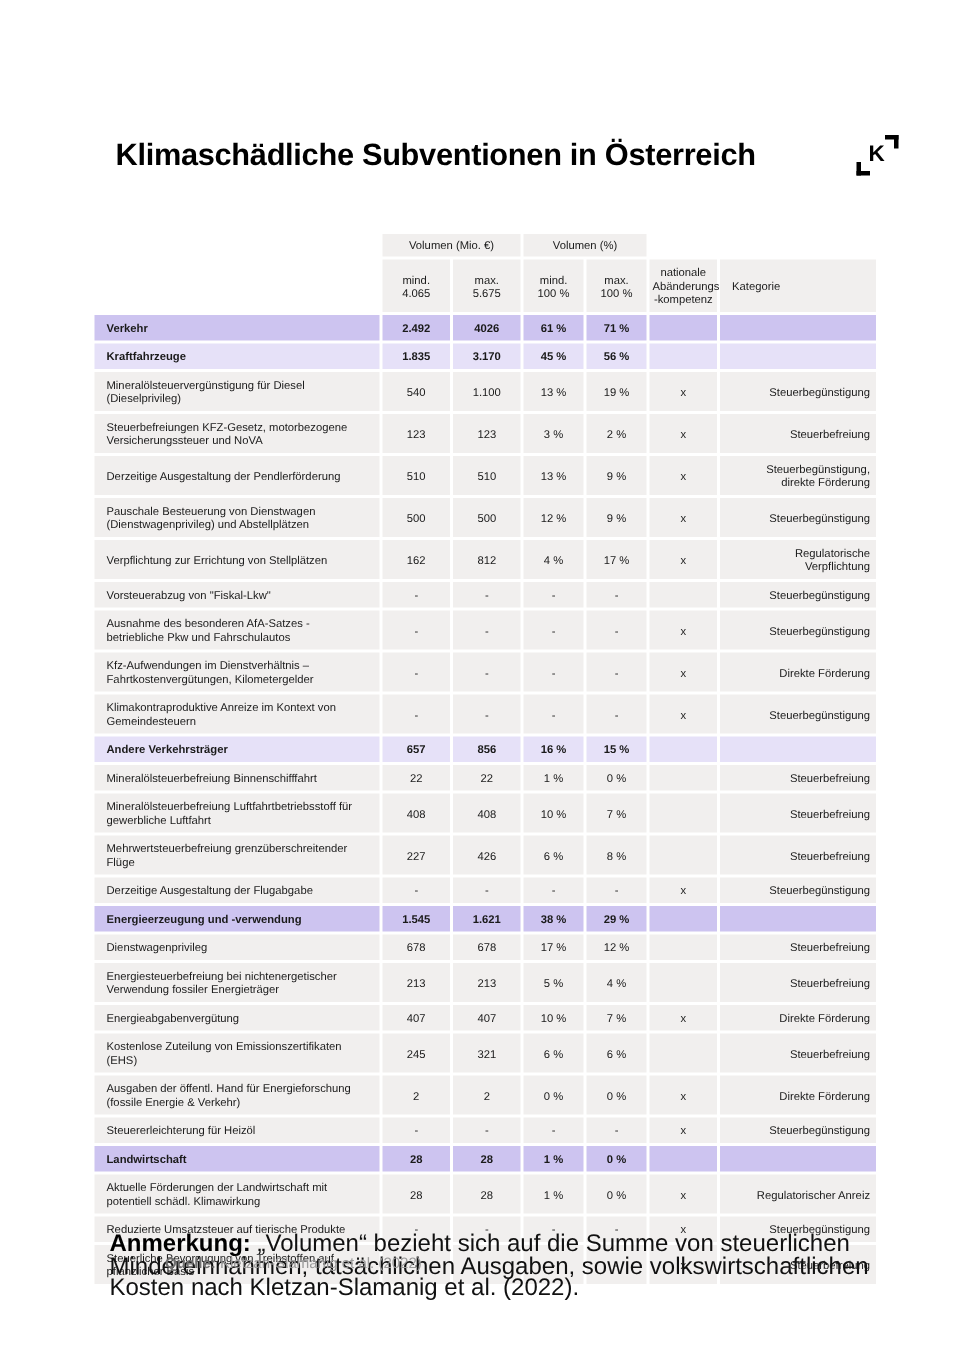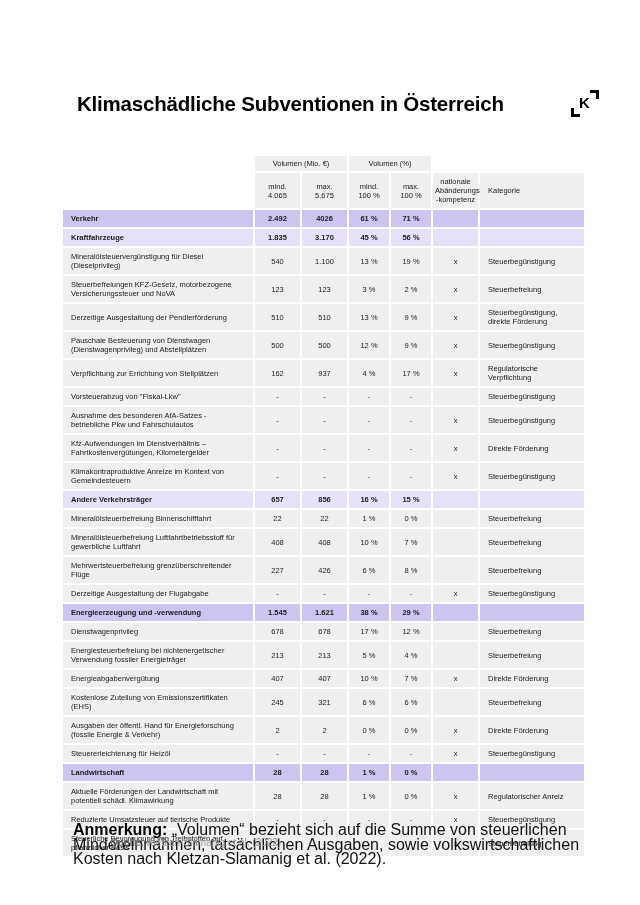--- a/index.html
+++ b/index.html
@@ -45,21 +45,21 @@
   }
   thead .sub-h {
     background:var(--row-bg); text-align:center; padding:4px 2px;
     white-space:pre-line;
   }
   thead .sub-h.kat-h { text-align:left; padding-left:8px; }
 
   tbody td, tbody th { background:var(--row-bg); padding:4px 4px; }
   tbody th.name { text-align:left; padding-left:8px; padding-right:10px; }
   tbody td.c   { text-align:center; }
-  tbody td.kat { text-align:left; padding-left:8px; }
+  tbody td.kat { text-align:right; padding-left:8px; }
   tr.section th, tr.section td { background:var(--section-bg); font-weight:bold; }
   tr.subsection th, tr.subsection td { background:var(--subsection-bg); font-weight:bold; }
 
   .note {
     position:absolute; left:73px; top:823px; width:517px;
     font-size:16px; line-height:14.5px; color:#111;
   }
   .note .lbl { font-weight:bold; color:#000; }
   .source {
     position:absolute; left:63px; top:837px; width:517px;
@@ -164,21 +164,21 @@
           <td class="c">500</td>
           <td class="c">500</td>
           <td class="c">12 %</td>
           <td class="c">9 %</td>
           <td class="c">x</td>
           <td class="kat">Steuerbegünstigung</td>
         </tr>
         <tr class="item">
           <th class="name">Verpflichtung zur Errichtung von Stellplätzen</th>
           <td class="c">162</td>
-          <td class="c">937</td>
+          <td class="c">812</td>
           <td class="c">4 %</td>
           <td class="c">17 %</td>
           <td class="c">x</td>
           <td class="kat">Regulatorische Verpflichtung</td>
         </tr>
         <tr class="item">
           <th class="name">Vorsteuerabzug von "Fiskal-Lkw"</th>
           <td class="c">-</td>
           <td class="c">-</td>
           <td class="c">-</td>

